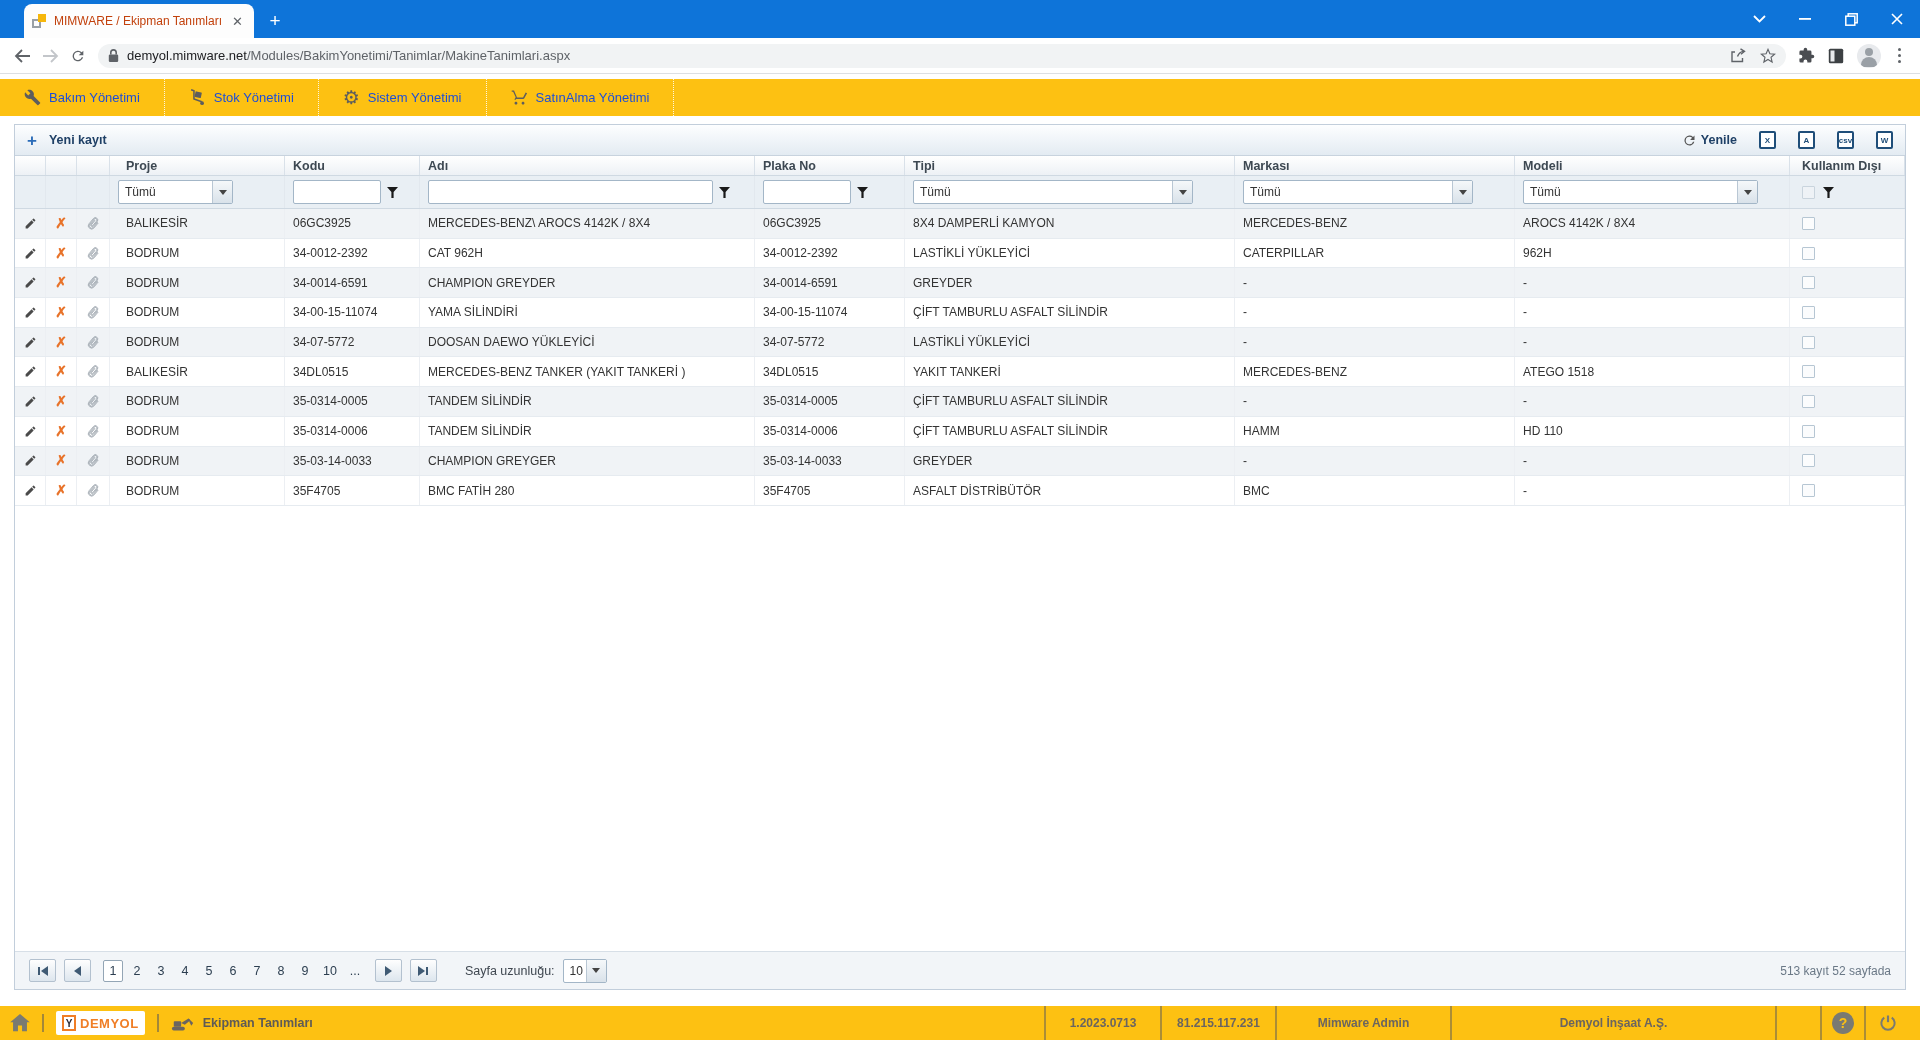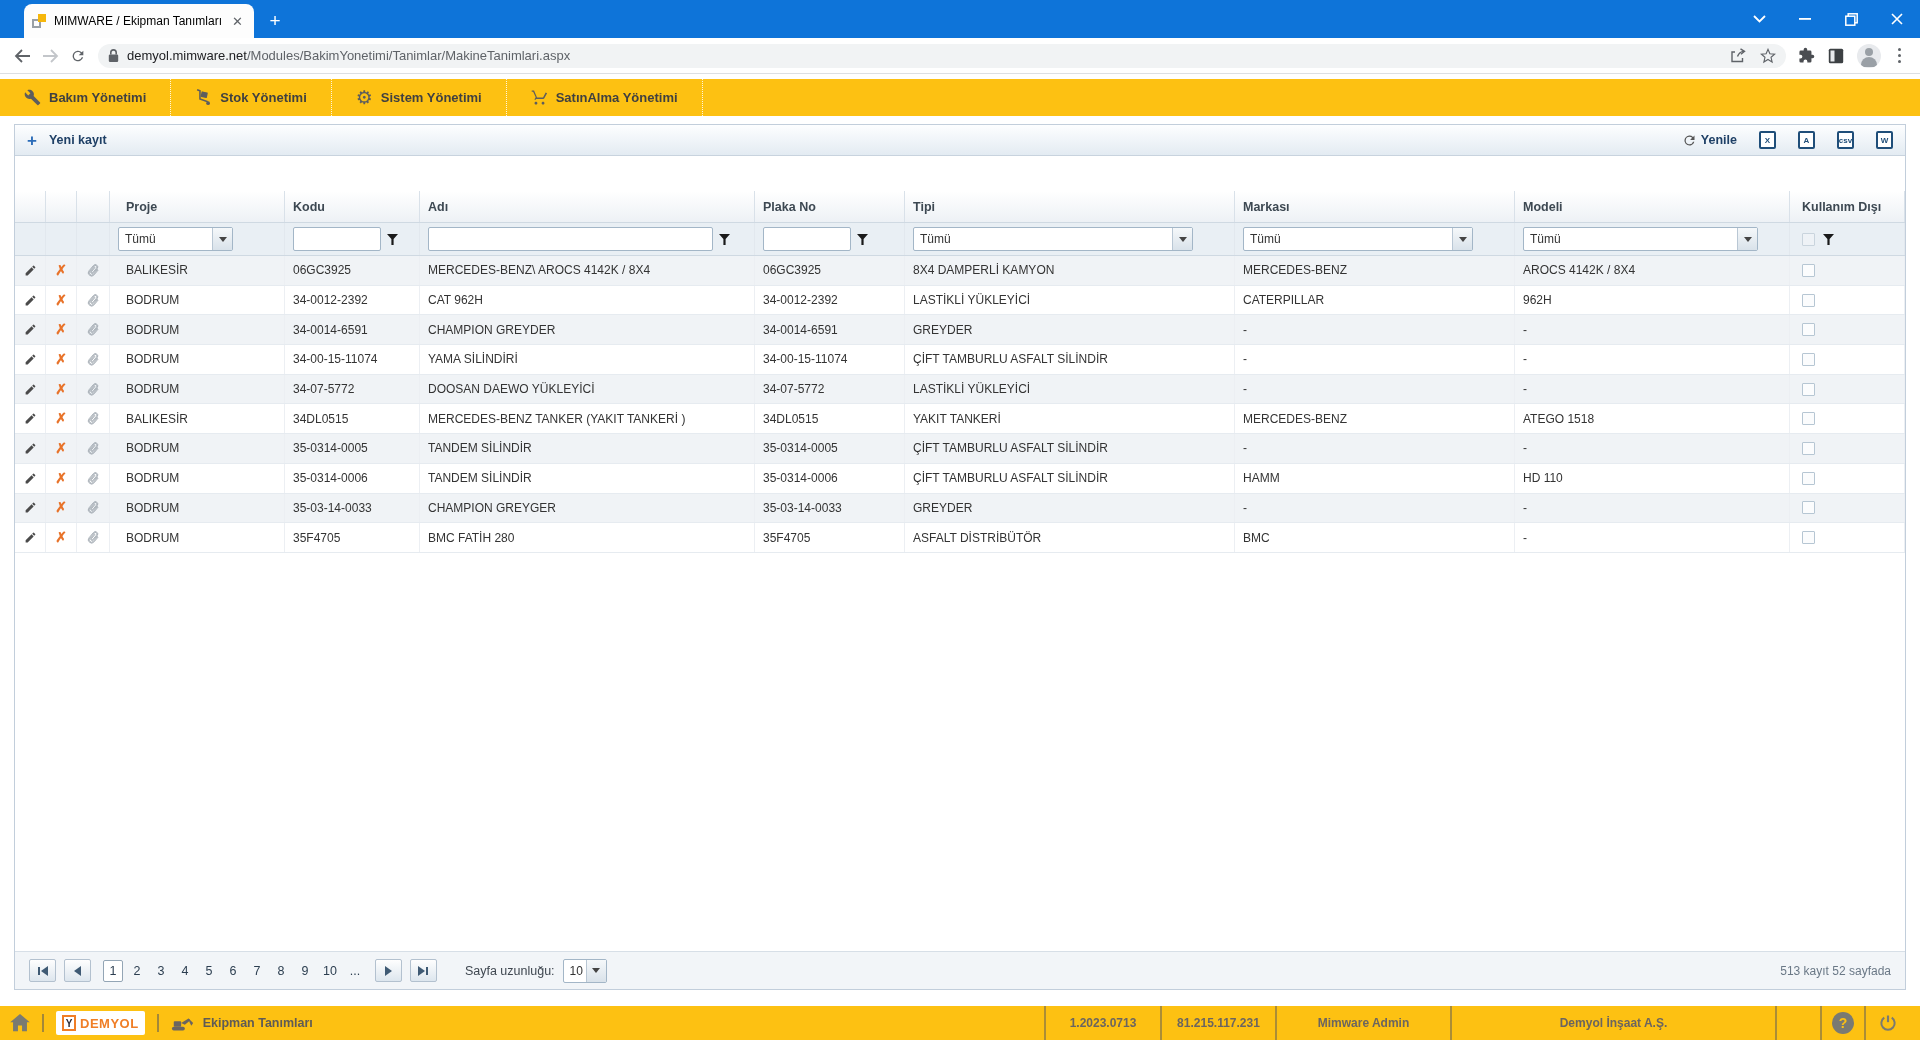--- a/index.html
+++ b/index.html
@@ -6,21 +6,21 @@
   html,body { width:1920px; height:1040px; overflow:hidden; background:#fff;
     font-family:"Liberation Sans", sans-serif; }
 
   
   .titlebar { height:38px; background:#0e74d9; display:flex; align-items:flex-end; position:relative; }
   .tab { width:230px; height:34px; margin-left:24px; background:#fdfdfd; border-radius:8px 8px 0 0;
     display:flex; align-items:center; padding:0 8px; gap:8px; }
   .favicon { width:14px; height:14px; position:relative; flex:0 0 auto; }
   .favicon .sq1 { position:absolute; left:0; bottom:0; width:9px; height:9px; border:2px solid #9aa0a6; }
   .favicon .sq2 { position:absolute; right:0; top:0; width:8px; height:8px; background:#f6b70c; }
-  .tab-title { font-size:12px; color:#000000; white-space:nowrap; overflow:hidden; flex:1; }
+  .tab-title { font-size:12px; color:#c2410c; white-space:nowrap; overflow:hidden; flex:1; }
   .tab-close { color:#5f6368; font-size:13px; padding:0 3px; cursor:pointer; }
   .newtab { width:26px; height:26px; margin:0 0 4px 8px; display:flex; align-items:center; justify-content:center;
     color:#fff; font-size:19px; font-weight:400; border-radius:50%; }
   .wincontrols { position:absolute; right:0; top:0; height:38px; display:flex; align-items:center; }
   .winbtn { width:46px; height:38px; display:flex; align-items:center; justify-content:center; }
 
   .navbar { height:36px; background:#ffffff; border-bottom:1px solid #dcdfe3; display:flex; align-items:center; padding:0 8px; }
   .navicon { width:28px; height:28px; display:flex; align-items:center; justify-content:center; border-radius:50%; }
   .omnibox { flex:0 0 auto; width:1688px; height:24px; margin-left:6px; background:#f1f3f4; border-radius:14px;
     display:flex; align-items:center; padding:0 10px; gap:8px; }
@@ -31,21 +31,21 @@
   .avatar { width:24px; height:24px; border-radius:50%; background:#e8eaed; position:relative; overflow:hidden; }
   .avatar .head { position:absolute; left:8px; top:4px; width:8px; height:8px; border-radius:50%; background:#9aa0a6; }
   .avatar .body { position:absolute; left:4px; top:13px; width:16px; height:10px; border-radius:8px 8px 0 0; background:#9aa0a6; }
   .dots { display:flex; flex-direction:column; gap:3px; padding:0 4px; }
   .dots i { width:3px; height:3px; border-radius:50%; background:#5f6368; }
 
   
   .menubar { height:37px; margin-top:5px; background:#fdc112; display:flex; align-items:stretch; }
   .menu-item { display:flex; align-items:center; gap:8px; padding:0 24px; border-right:1px dotted rgba(255,255,255,.85);
     cursor:pointer; }
-  .menu-item span.lbl { font-size:13px; font-weight:bold; color:#404040; }
+  .menu-item span.lbl { font-size:13px; font-weight:normal; color:#1d4ed8; }
   .menu-ic { color:#5d5d5d; display:flex; align-items:center; }
   .gear-char { font-size:19px; line-height:1; color:#5d5d5d; }
 
   
   .panel { margin:8px 14px 0 14px; height:866px; border:1px solid #c2cedb; display:flex; flex-direction:column; background:#fff; }
 
   .ptoolbar { height:31px; flex:0 0 auto; background:linear-gradient(#fdfeff,#e3ebf2); border-bottom:1px solid #c8d3de;
     display:flex; align-items:center; padding:0 12px; }
   .newrec { display:flex; align-items:center; gap:12px; cursor:pointer; }
   .plus { color:#2b6cb8; font-size:17px; font-weight:bold; line-height:1; }
@@ -59,21 +59,21 @@
     display:flex; align-items:center; padding-left:14px; font-size:12.5px; color:#3f4750; }
 
   
   .grow { display:flex; align-items:stretch; }
   .cell { border-right:1px solid #e2e8ee; display:flex; align-items:center; padding:0 8px; overflow:hidden; white-space:nowrap; }
   .c-edit{width:31px; justify-content:center; padding:0;} .c-del{width:31px; justify-content:center; padding:0;}
   .c-att{width:33px; justify-content:center; padding:0;}
   .c-proje{width:175px; padding-left:16px;} .c-kodu{width:135px;} .c-adi{width:335px;} .c-plaka{width:150px;}
   .c-tipi{width:330px;} .c-marka{width:280px;} .c-model{width:275px;} .c-kd{flex:1; padding-left:12px;}
 
-  .ghead { height:32px; flex:0 0 auto; background:linear-gradient(#ffffff,#edf1f5); border-bottom:1px solid #cfd9e2;margin-top:35px; }
+  .ghead { height:20px; flex:0 0 auto; background:linear-gradient(#ffffff,#edf1f5); border-bottom:1px solid #cfd9e2; }
   .ghead .cell { font-size:12.5px; font-weight:bold; color:#3d4852; border-right:1px solid #d9e1e9; cursor:pointer; }
 
   .gfilter { height:33px; flex:0 0 auto; background:#e9eff4; border-bottom:1px solid #cfd9e2; }
   .gfilter .cell { gap:6px; }
   .tbox { height:24px; background:#fff; border:1px solid #a3b6c7; border-radius:2px; flex:0 0 auto; }
   .selbox { height:24px; background:#fff; border:1px solid #a3b6c7; border-radius:2px; display:flex; align-items:stretch;
     cursor:pointer; flex:0 0 auto; }
   .selbox .val { flex:1; font-size:12px; color:#333; display:flex; align-items:center; padding-left:6px; }
   .selbox .btn { width:20px; border-left:1px solid #b9c7d4; background:linear-gradient(#f5f8fa,#d9e2ea);
     display:flex; align-items:center; justify-content:center; }

